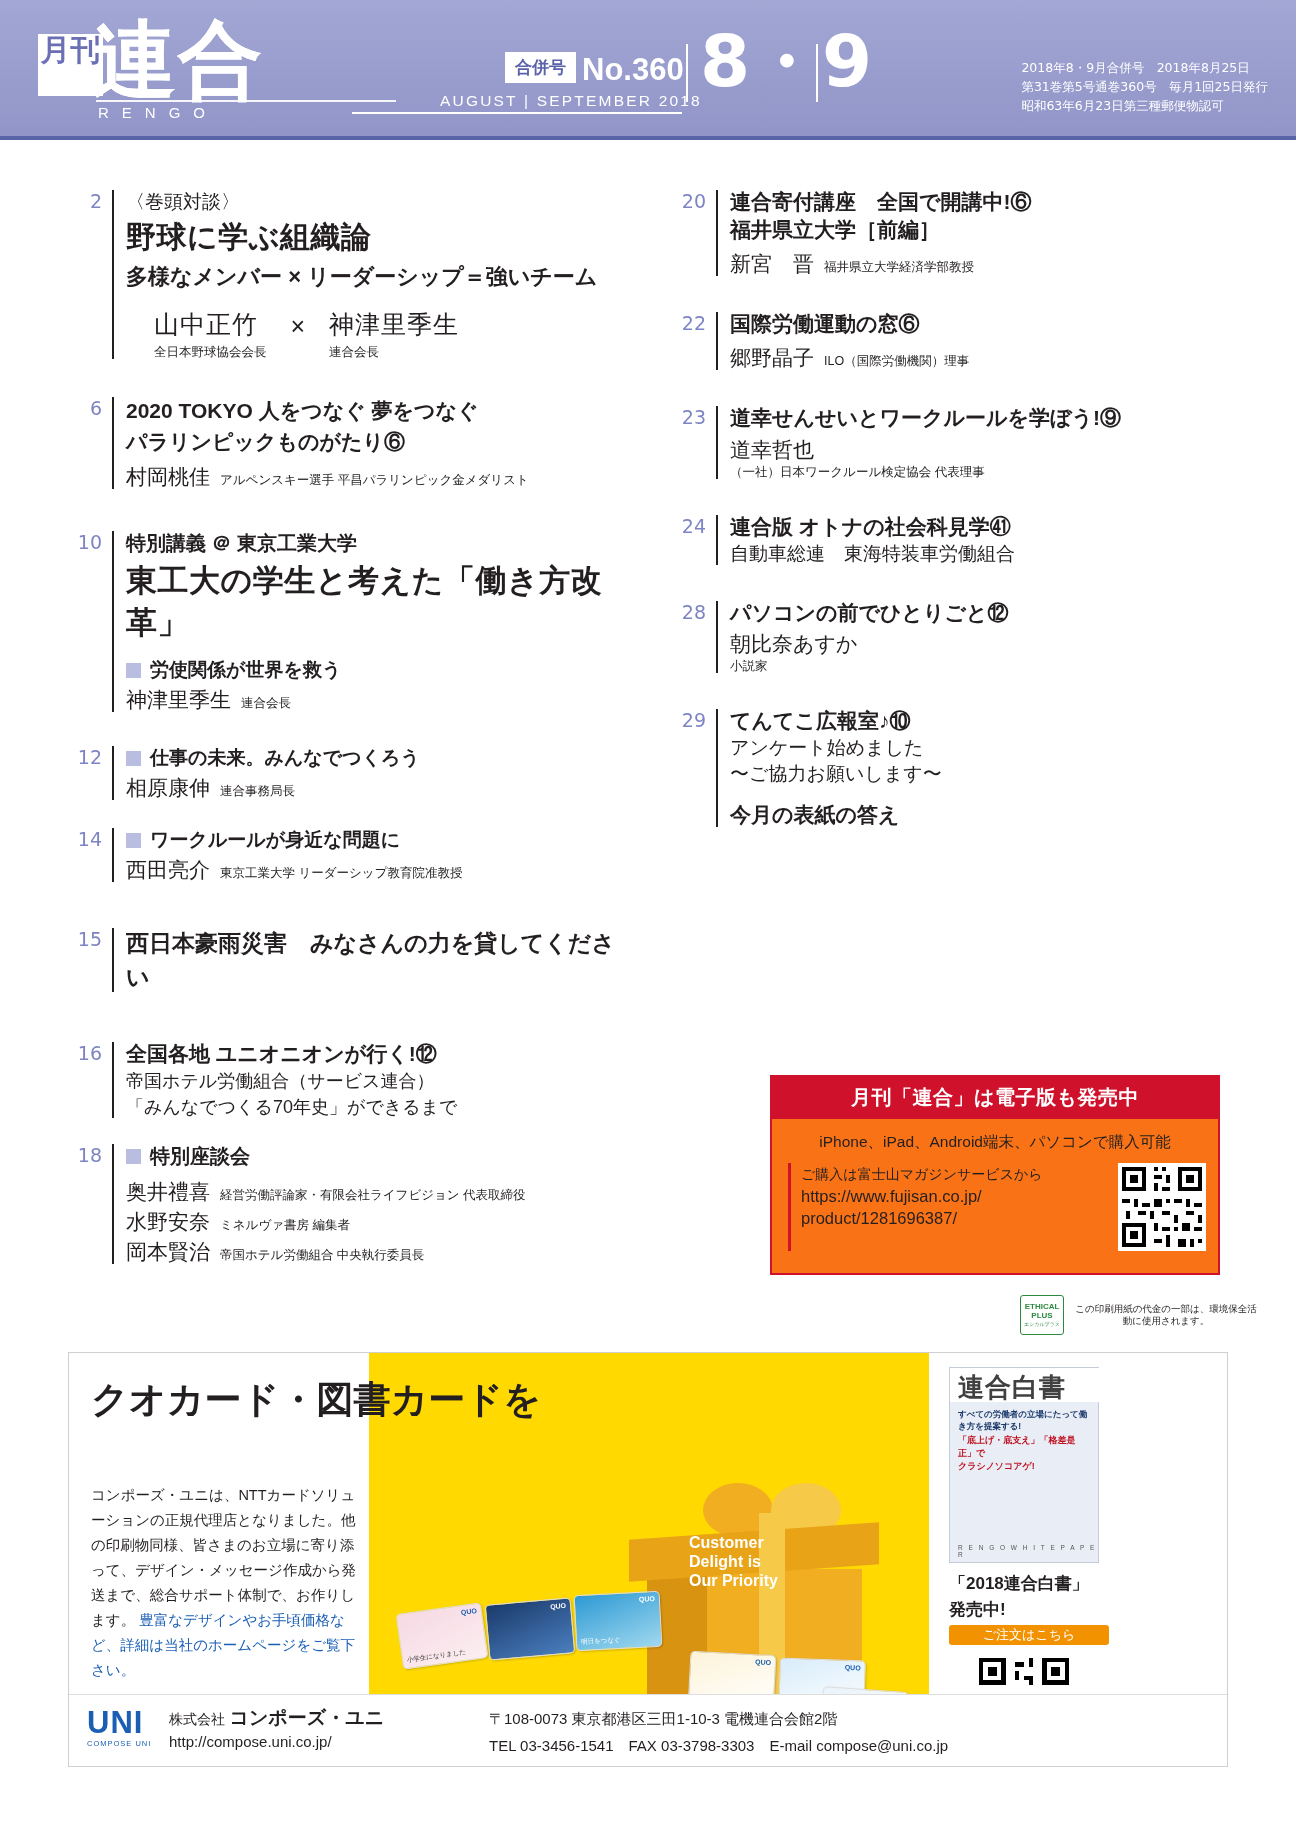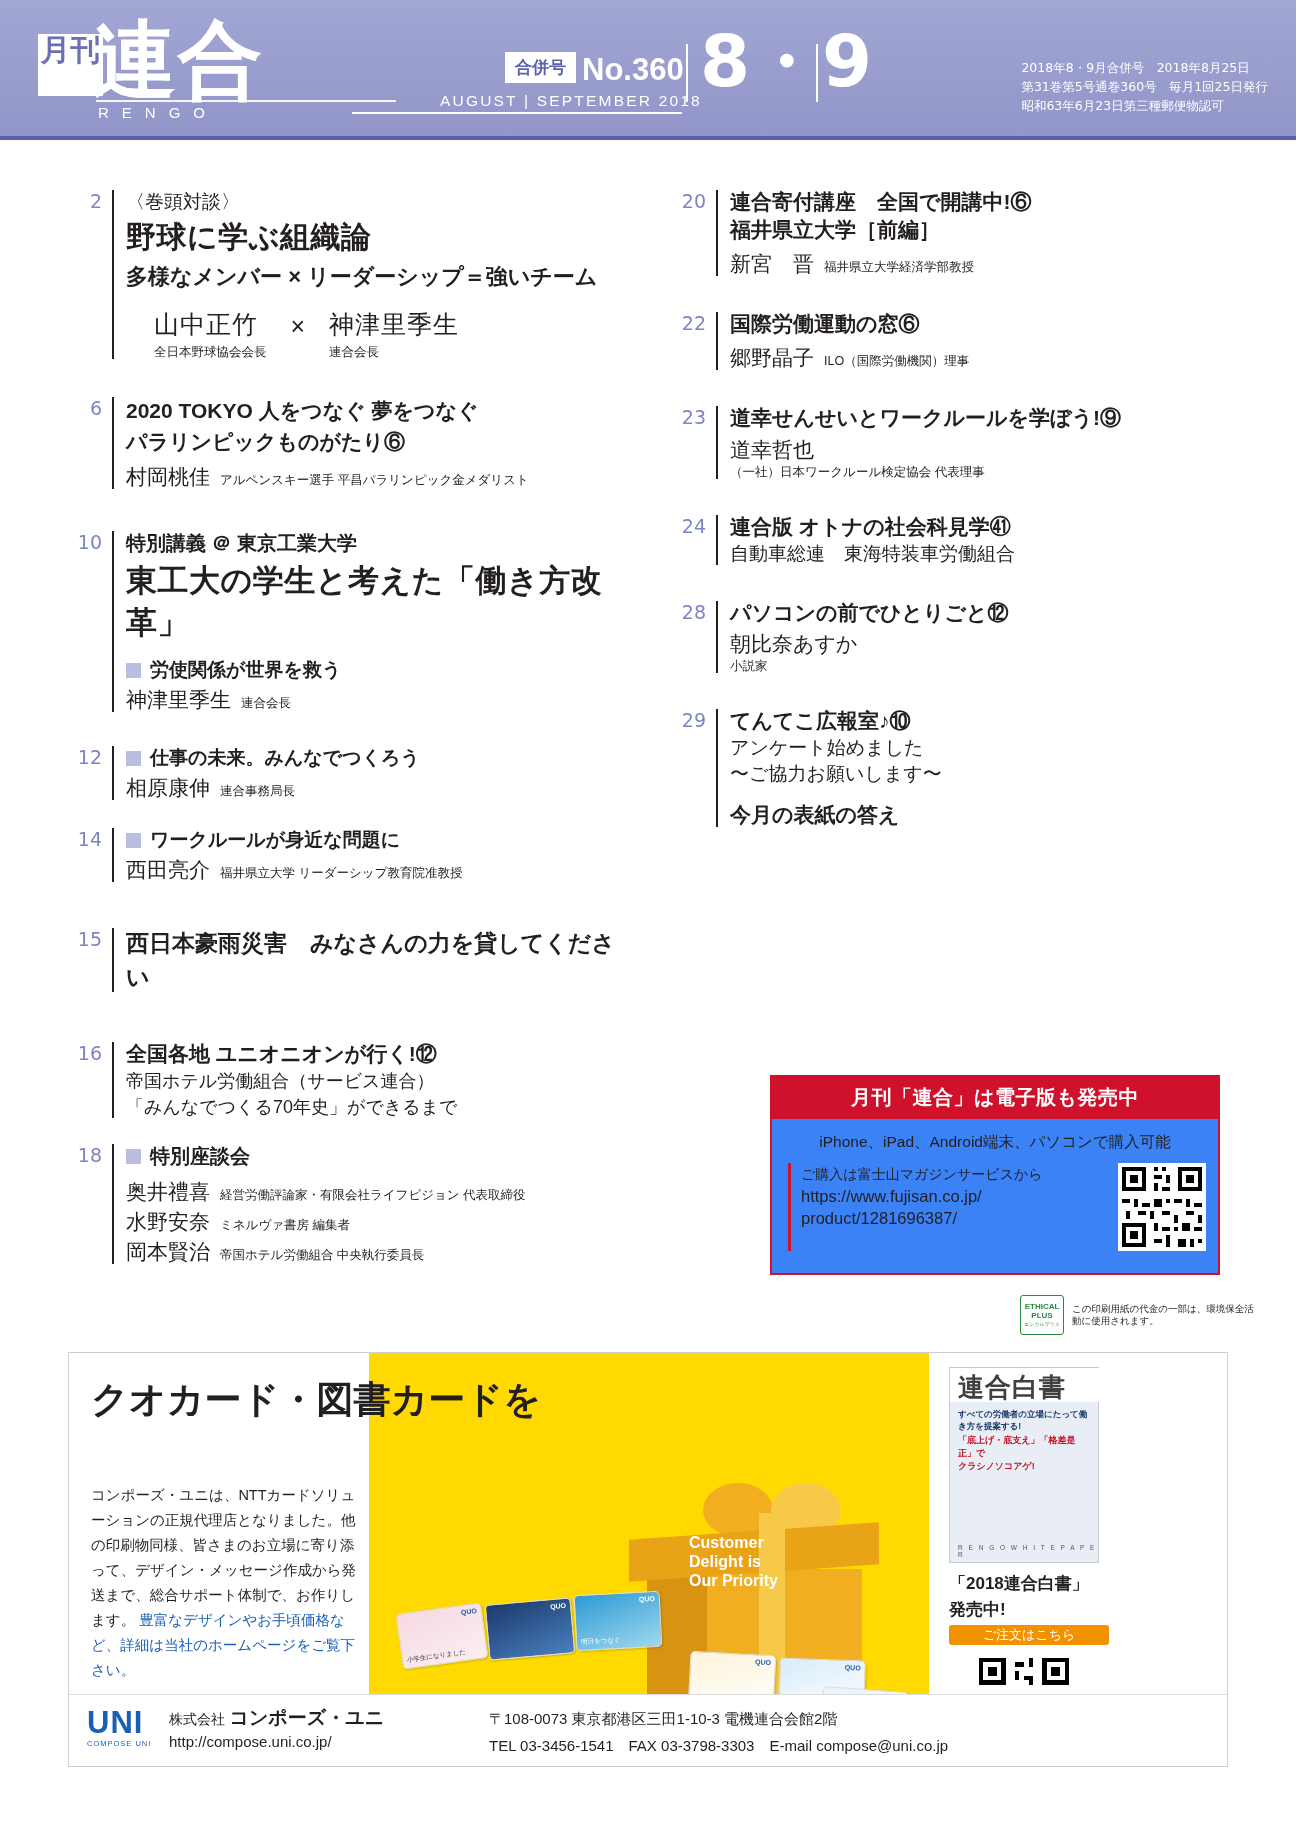--- a/index.html
+++ b/index.html
@@ -107,35 +107,35 @@
   .bullet-line { display:flex; align-items:center; gap:9px; }
   .sq { width:15px; height:15px; background:#b9bde0; display:inline-block; flex:none; }
 
   .name-line { display:flex; align-items:baseline; gap:10px; margin-top:2px; }
   .name-line .nm { font-size:21px; }
   .name-line .rl { font-size:12.5px; }
 
   
   .promo {
     position:absolute; left:770px; top:1075px; width:450px; height:200px;
-    border:2px solid #d0112b; background:#3b82f6;
+    border:2px solid #d0112b; background:#f97316;
   }
   .promo-title {
     background:#d0112b; color:#ffffff; font-size:20px; font-weight:bold;
     text-align:center; padding:7px 0 8px; letter-spacing:0.5px;
   }
   .promo-line1 { font-size:15.5px; text-align:center; padding:13px 6px 10px; }
   .promo-body { display:flex; padding:0 12px 8px 16px; }
   .promo-left { flex:1; border-left:3px solid #d0112b; padding-left:10px; }
   .promo-left .l1 { font-size:14px; line-height:22px; }
   .promo-left .url { font-size:16.5px; line-height:22px; font-family:"Liberation Sans", sans-serif; }
   .qr { width:88px; height:88px; background:#ffffff; margin-left:8px; align-self:center; }
 
   
-  .ethical { position:absolute; left:1020px; top:1295px; width:240px; display:flex; align-items:center; gap:8px; }
+  .ethical { position:absolute; left:1020px; top:1295px; width:240px; display:flex; align-items:center; gap:8px;text-align:center; }
   .ethical-mark {
     width:62px; height:40px; border:1.5px solid #2b8a3e; border-radius:3px;
     display:flex; align-items:center; justify-content:center; flex-direction:column;
     color:#2b8a3e; font-size:8px; font-weight:bold; line-height:9px; background:#fff;
   }
   .ethical-txt { font-size:9.5px; line-height:12px; color:#231f20; }
 
   
   .ad {
     position:absolute; left:68px; top:1352px; width:1160px; height:415px;
@@ -276,21 +276,21 @@
 
     <div class="entry" style="margin-bottom:42px;">
       <div class="pg">14</div>
       <div class="rule"></div>
       <div class="bullet-line">
         <span class="sq"></span>
         <span class="t-sub" style="font-size:19px;">ワークルールが身近な問題に</span>
       </div>
       <div class="name-line">
         <span class="nm">西田亮介</span>
-        <span class="rl">福井県立大学 リーダーシップ教育院准教授</span>
+        <span class="rl">東京工業大学 リーダーシップ教育院准教授</span>
       </div>
     </div>
 
     <div class="entry" style="margin-bottom:46px;">
       <div class="pg">15</div>
       <div class="rule"></div>
       <div class="t-med" style="font-size:23px;">西日本豪雨災害　みなさんの力を貸してください</div>
     </div>
 
     <div class="entry" style="margin-bottom:22px;">

